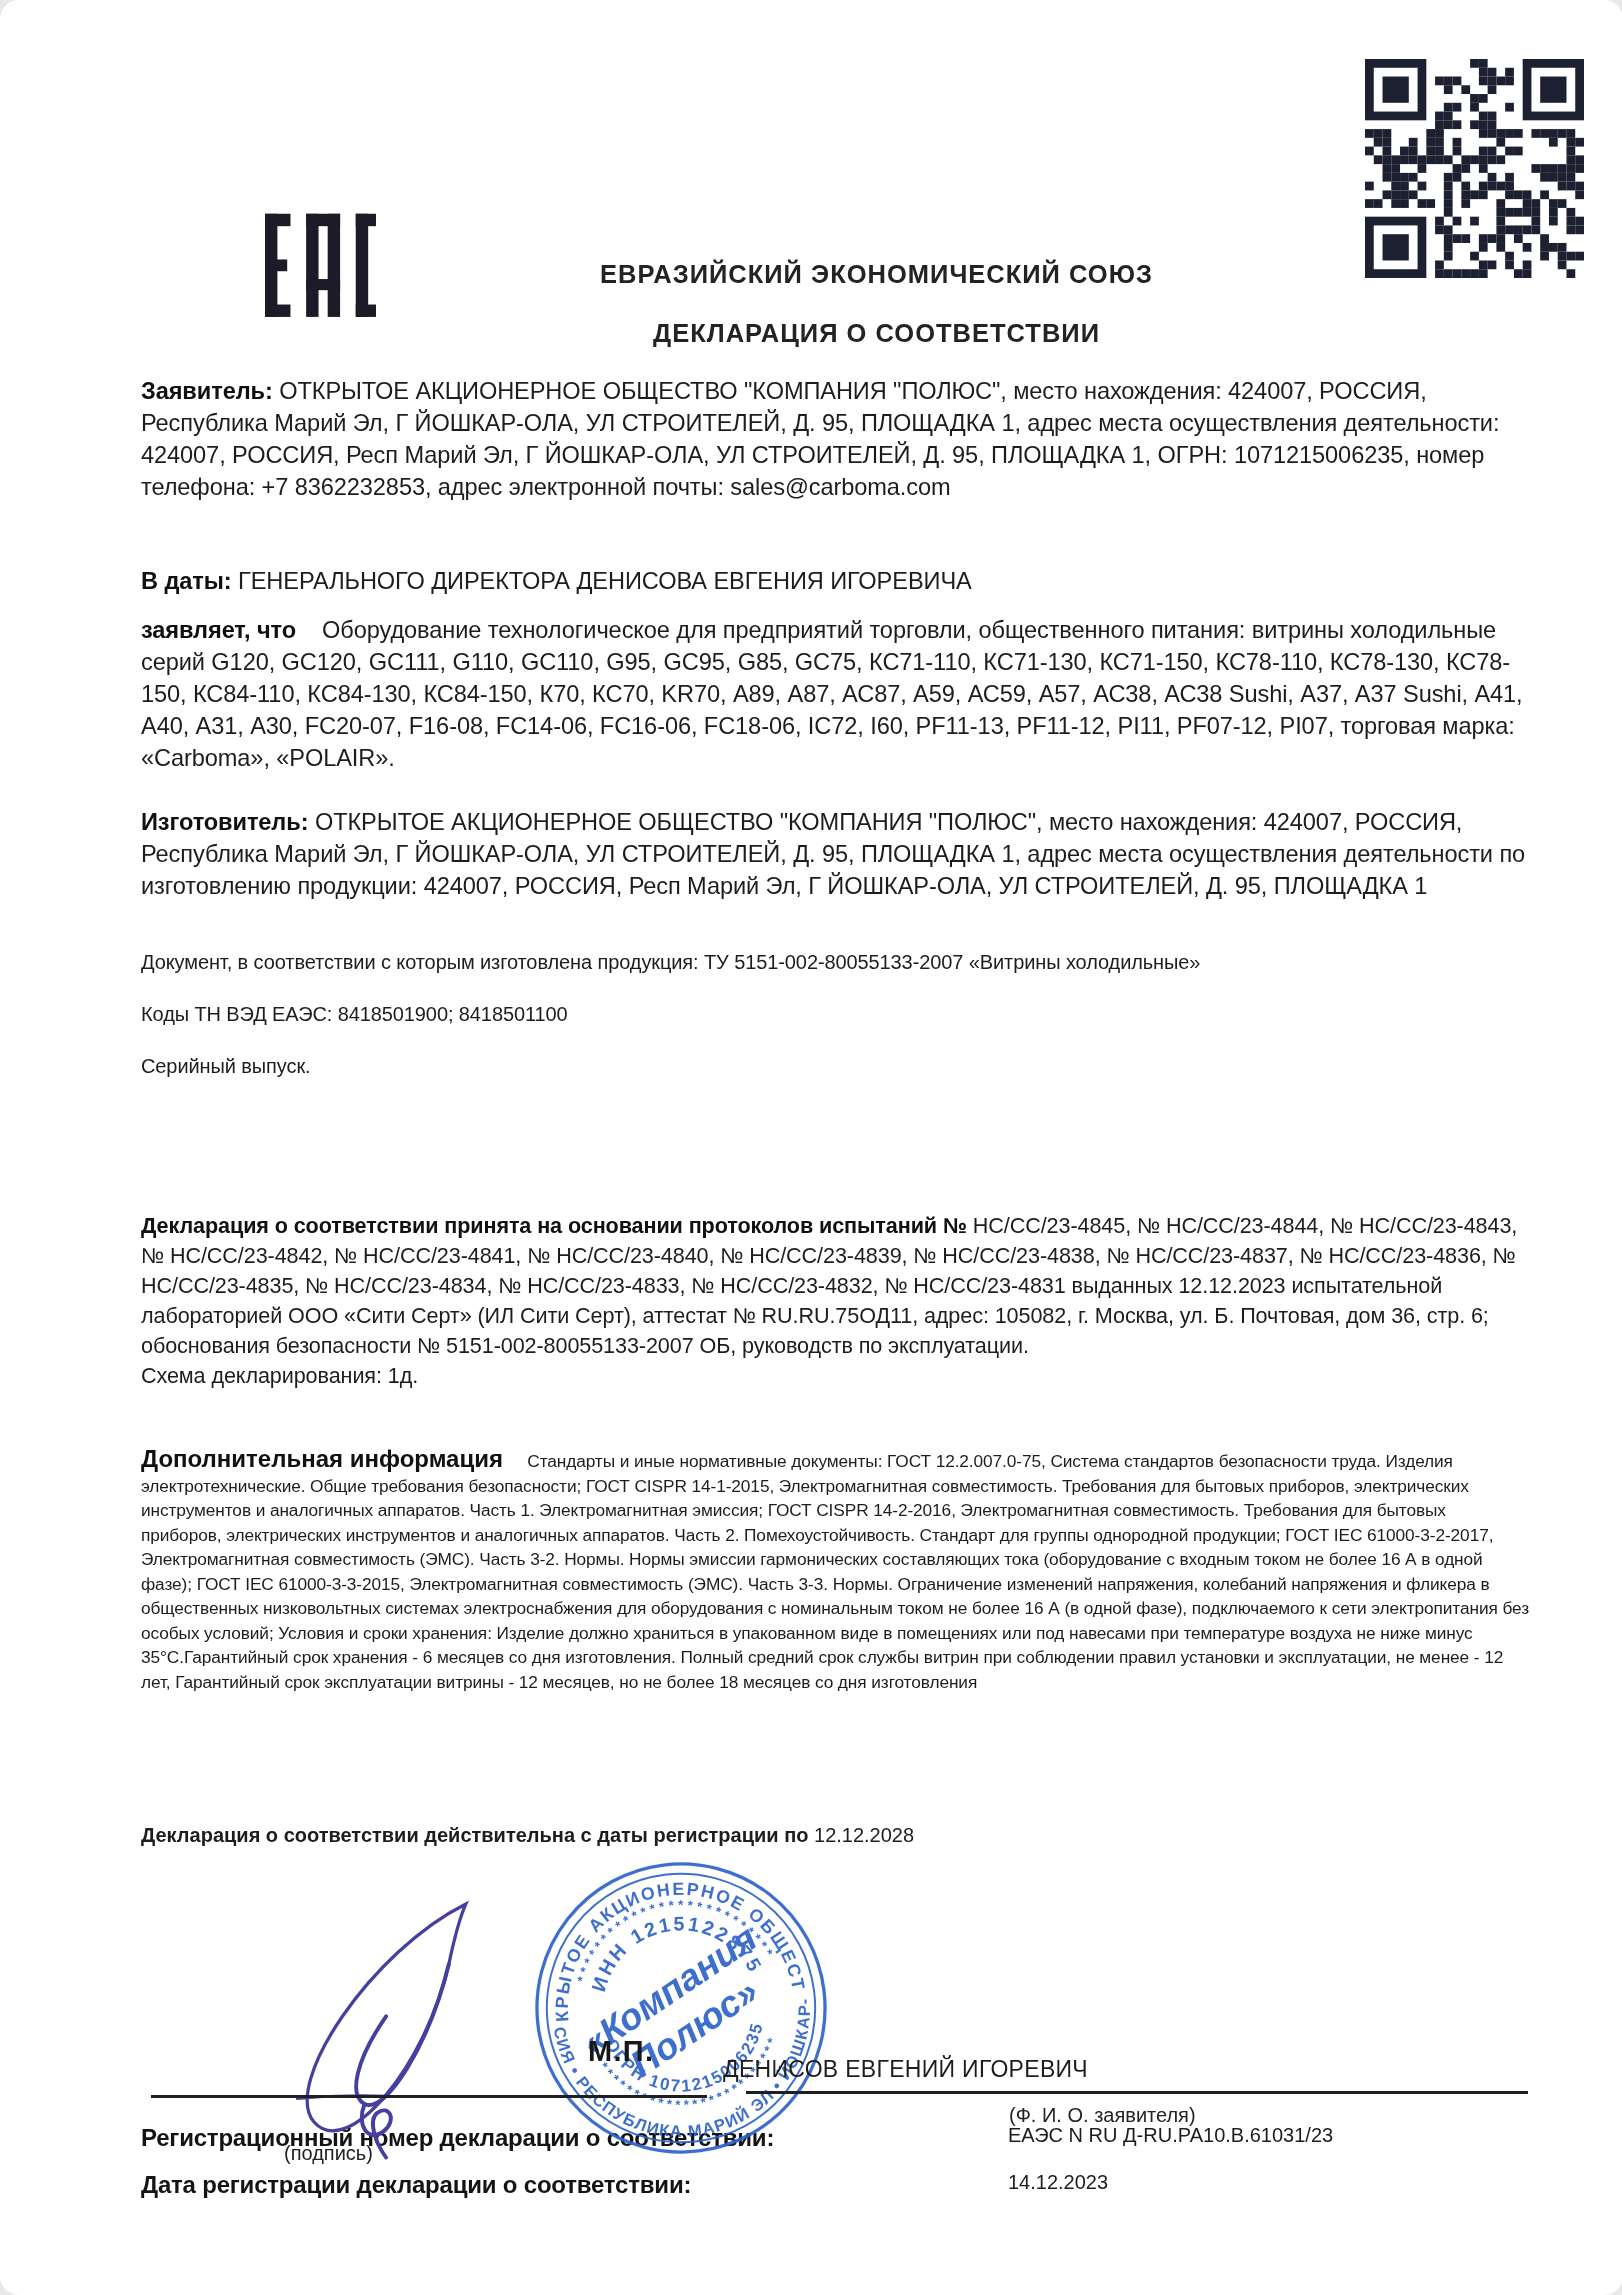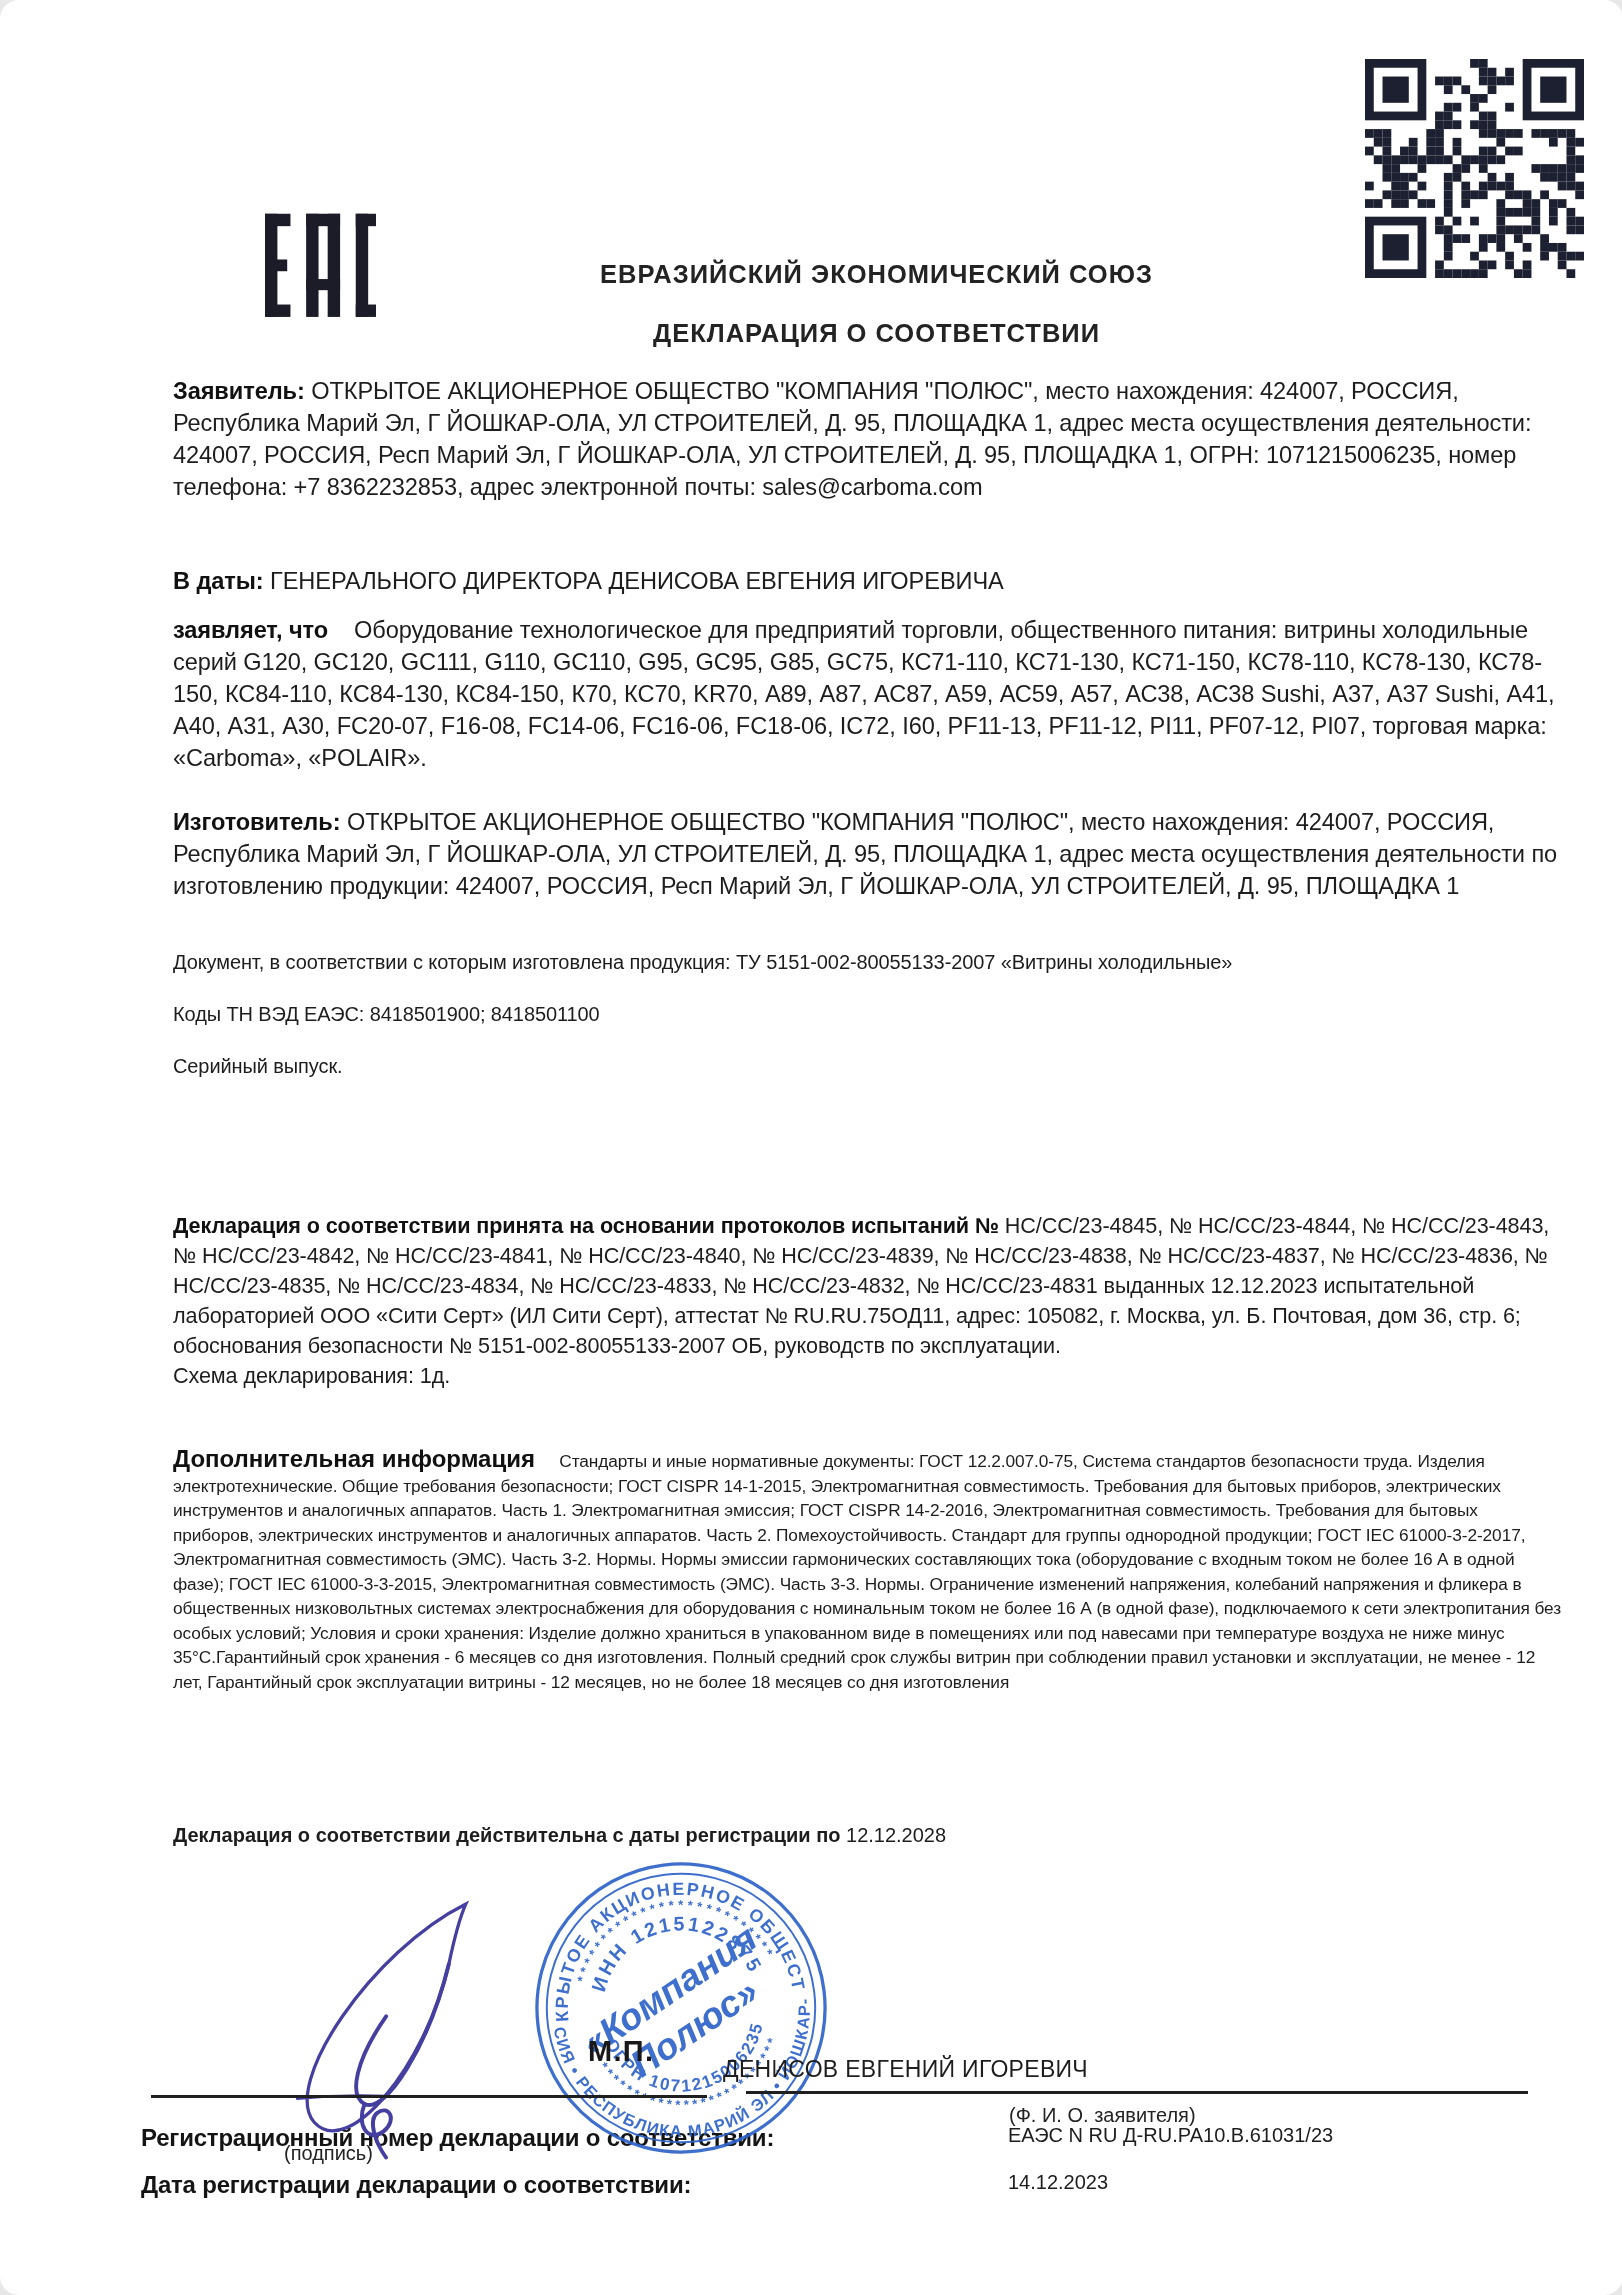--- a/index.html
+++ b/index.html
@@ -12,21 +12,21 @@
   
   .eac-svg { position:absolute; left:265px; top:213px; width:111px; height:106px; }
   .eac-svg rect { fill:#1c1c28; }
   .qr-box { position:absolute; left:1365px; top:59px; width:219px; height:219px; }
   .title { position:absolute; left:196px; width:1361px; text-align:center;
            font-weight:bold; font-size:25.5px; letter-spacing:1px; color:#232323; }
   .t1 { top:260px; }
   .t2 { top:319px; }
   
   .para { position:absolute; left:141px; width:1389px; font-size:23.6px;
-          line-height:32px; letter-spacing:-0.1px; color:#1d1d1d;margin-left:32px; }
+          line-height:32px; letter-spacing:-0.1px; color:#1d1d1d; }
   .para b { font-weight:bold; color:#111; }
   .gap { margin-right:19.6px; }
   .mid  { font-size:20px; line-height:29px; }
   .basis { font-size:21.6px; line-height:30px; }
   .small { font-size:17.3px; line-height:24.5px; }
   .small b { font-size:24px; letter-spacing:0; }
   .block { display:block; }
   .validity { font-weight:bold; font-size:20px; line-height:48px; letter-spacing:0; }
   .validity .date { font-weight:normal; }
   

